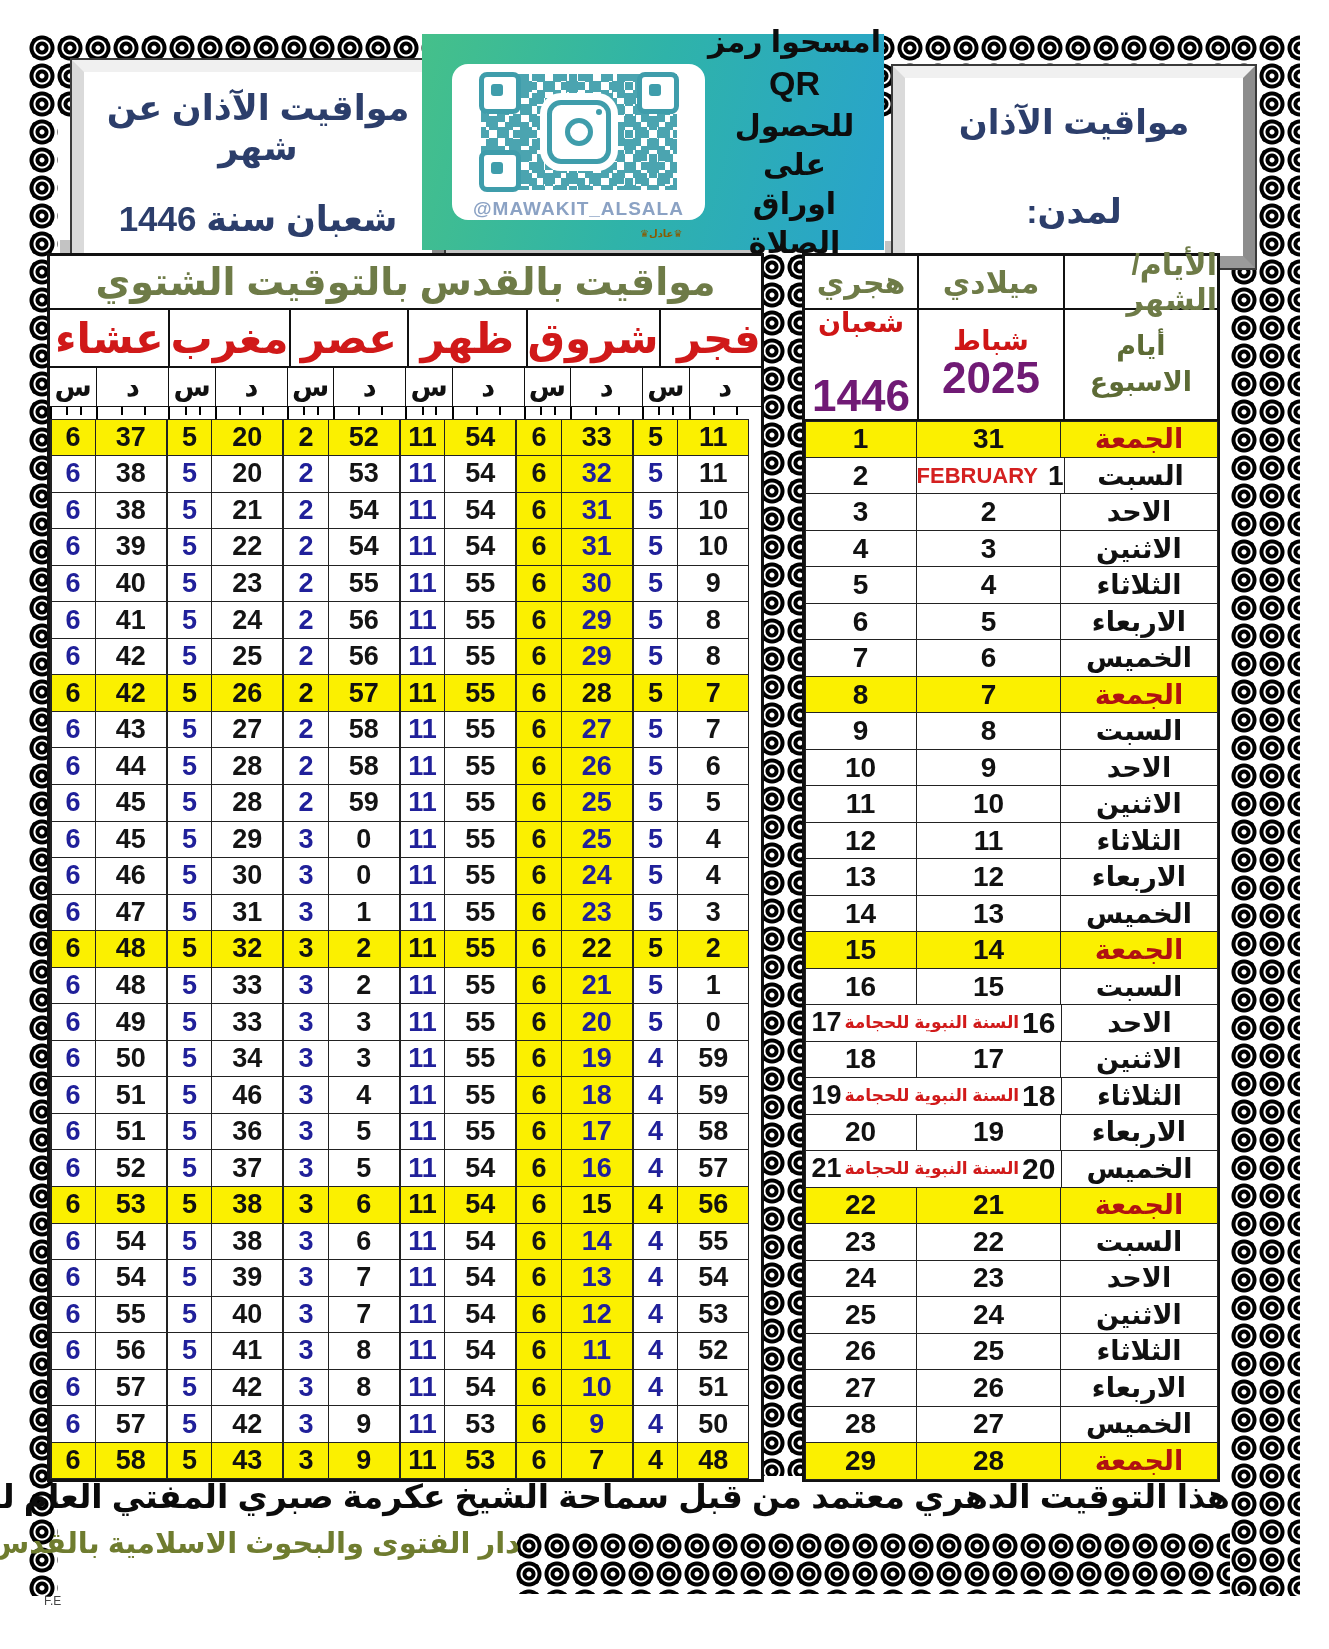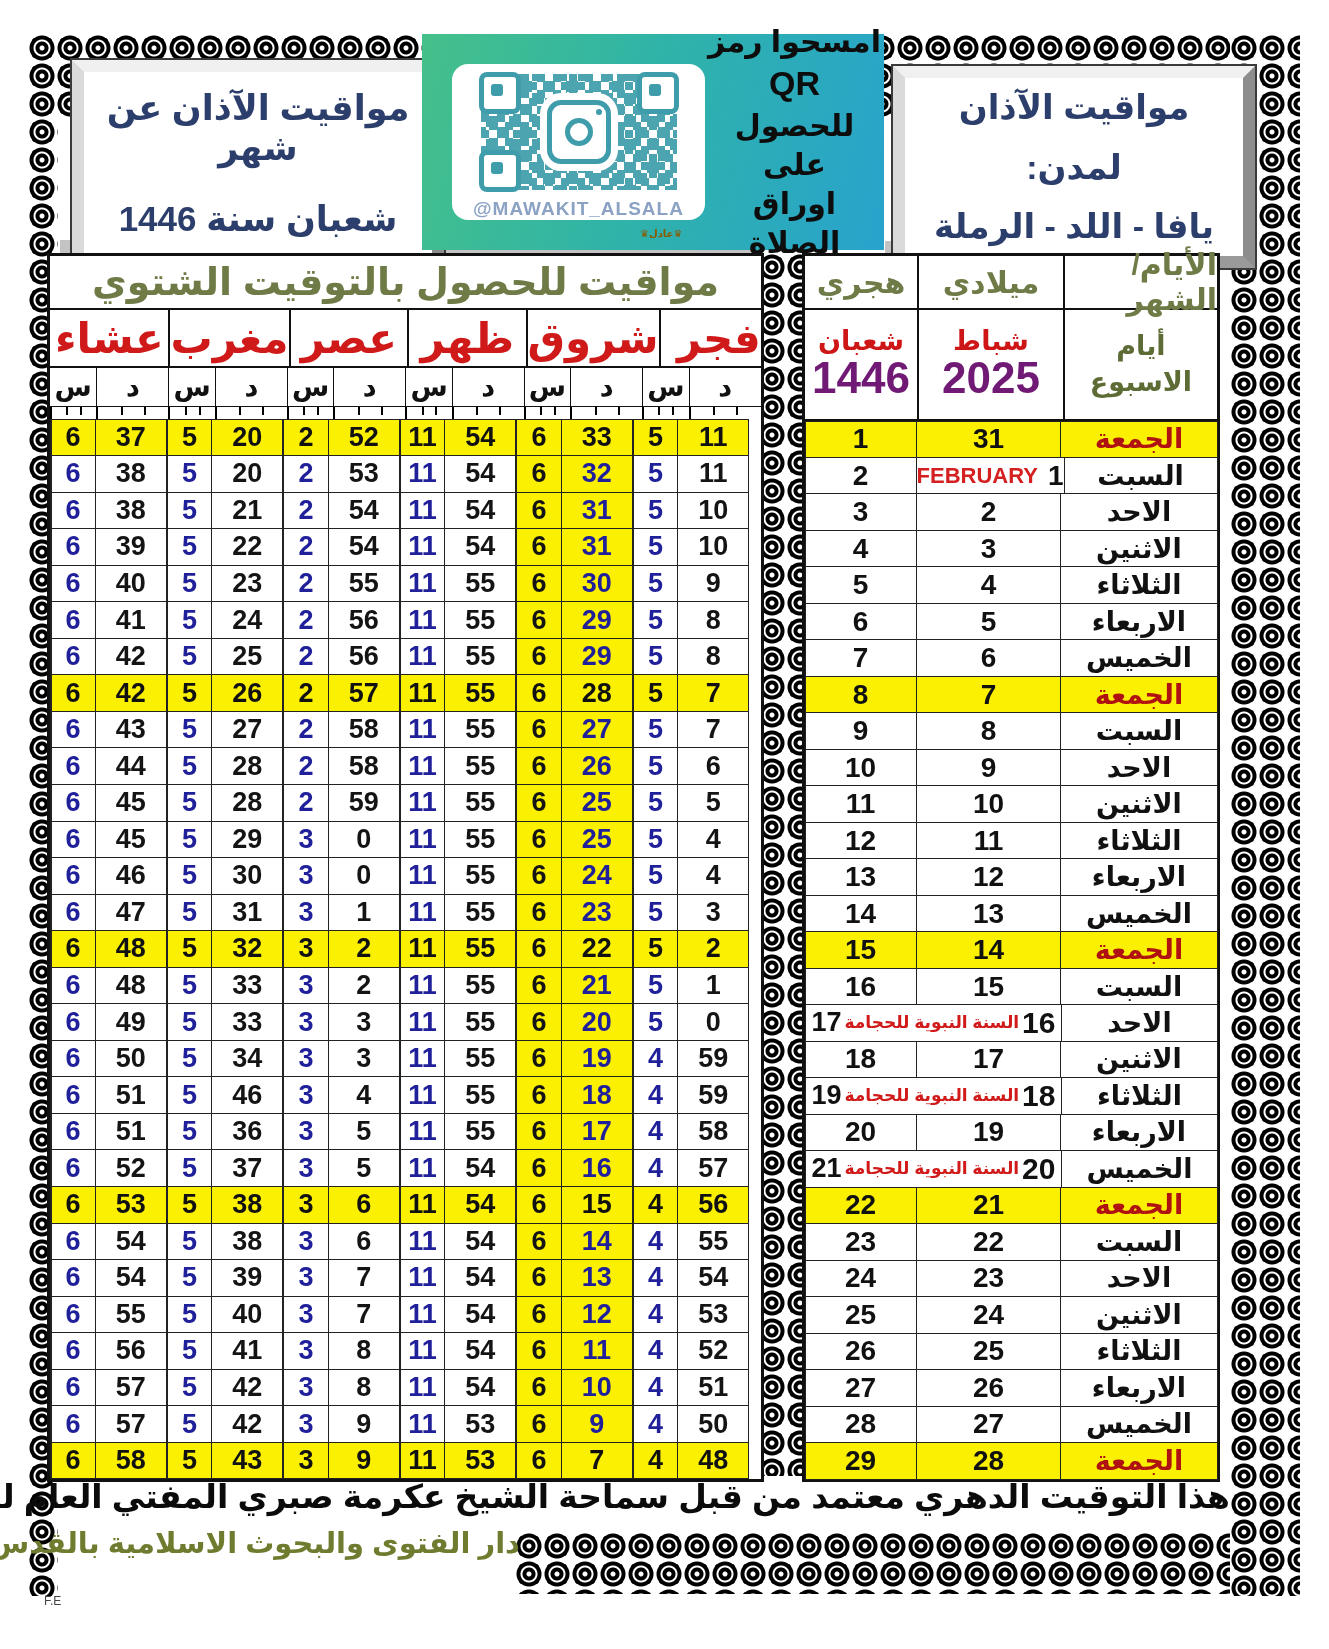--- a/index.html
+++ b/index.html
@@ -83,21 +83,21 @@
   
   #cal-table{left:802px;top:253px;width:412px;height:1223px;border:3px solid #111;background:#fff;
              display:flex;flex-direction:column;}
   #cal-head1{height:52px;display:flex;border-bottom:2px solid #111;}
   .h1cell{border-left:2px solid #111;display:flex;align-items:center;justify-content:center;
           color:#6e7b47;font-size:30px;font-weight:bold;box-sizing:border-box;}
   .h1cell:first-child{border-left:none;}
   #cal-head2{height:109px;display:flex;border-bottom:2px solid #111;}
   .h2cell{border-left:2px solid #111;display:flex;flex-direction:column;align-items:center;justify-content:center;
           box-sizing:border-box;}
-  .h2cell:first-child{border-left:none;}
+  .h2cell:first-child{border-left:none;justify-content:space-between;}
   .month-red{color:#cf1616;font-size:27px;font-weight:bold;line-height:1;}
   .year-big{color:#701a75;font-size:44px;font-weight:bold;line-height:1.05;}
   .weeklbl{color:#5d6b35;font-size:27px;font-weight:bold;line-height:1.3;text-align:center;}
   .whij{flex:0 0 27.2%;} .wgreg{flex:0 0 35.4%;} .wday{flex:1;}
   #cal-rows{flex:1;display:flex;flex-direction:column;}
   .crow{flex:1;display:flex;}
   .ccell{border:1px solid #222;margin:-0.5px;display:flex;align-items:center;justify-content:center;
          font-size:28px;font-weight:bold;color:#111;box-sizing:border-box;background:#fff;}
   .crow.friday .ccell{background:#fbf000;}
   .crow.friday .day{color:#b01212;}
@@ -148,27 +148,26 @@
       <div>امسحوا رمز</div>
       <div class="qrbig">QR</div>
       <div>للحصول على</div>
       <div>اوراق الصلاة</div>
     </div>
   </div>
 
   <div class="abs box3d" id="box-right" dir="rtl">
     <div>مواقيت الآذان</div>
     <div>لمدن:</div>
-    <div>يافا - اللد - الرملة</div>
   </div>
 
   <div class="abs" id="watermark">♛عادل♛</div>
 
   <div class="abs" id="times-table">
-    <div id="times-title" dir="rtl">مواقيت للحصول بالتوقيت الشتوي</div>
+    <div id="times-title" dir="rtl">مواقيت بالقدس بالتوقيت الشتوي</div>
     <div id="prayer-header">
         <div class="pcell">عشاء</div>
         <div class="pcell">مغرب</div>
         <div class="pcell">عصر</div>
         <div class="pcell">ظهر</div>
         <div class="pcell">شروق</div>
         <div class="pcell">فجر</div>
       </div>
     <div id="sd-header">
         <div class="sdcell hoursw">س</div>

